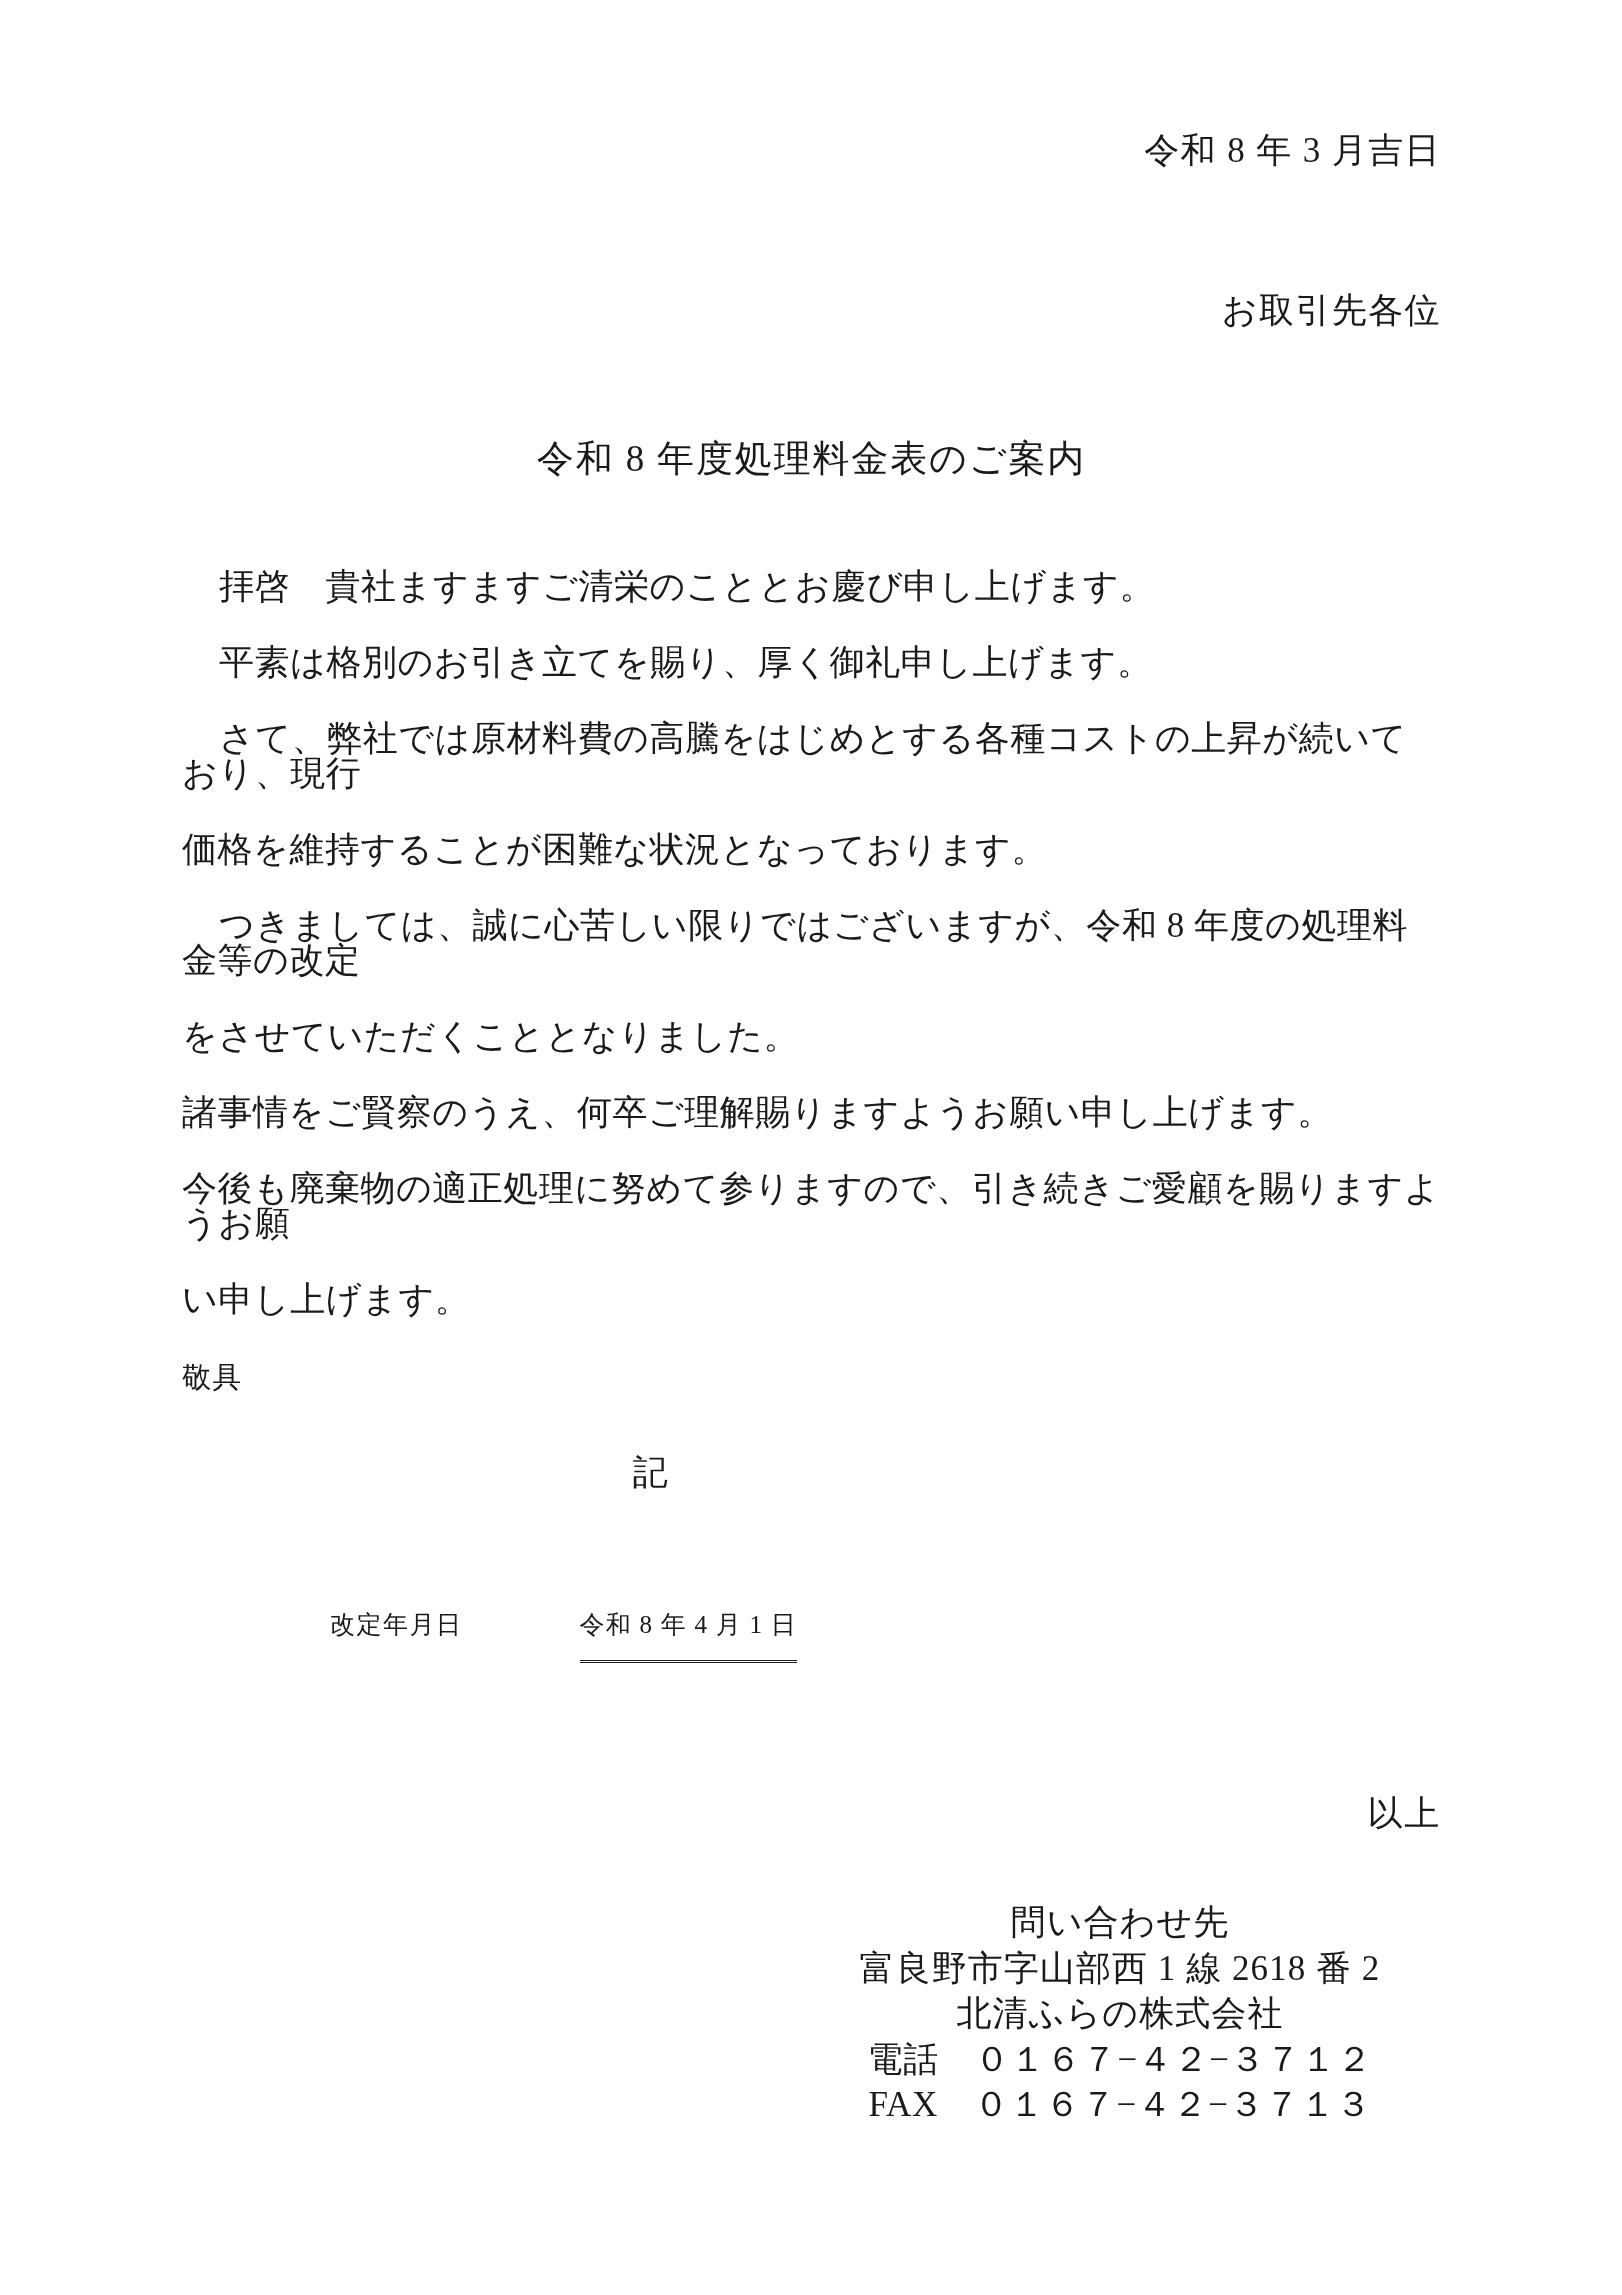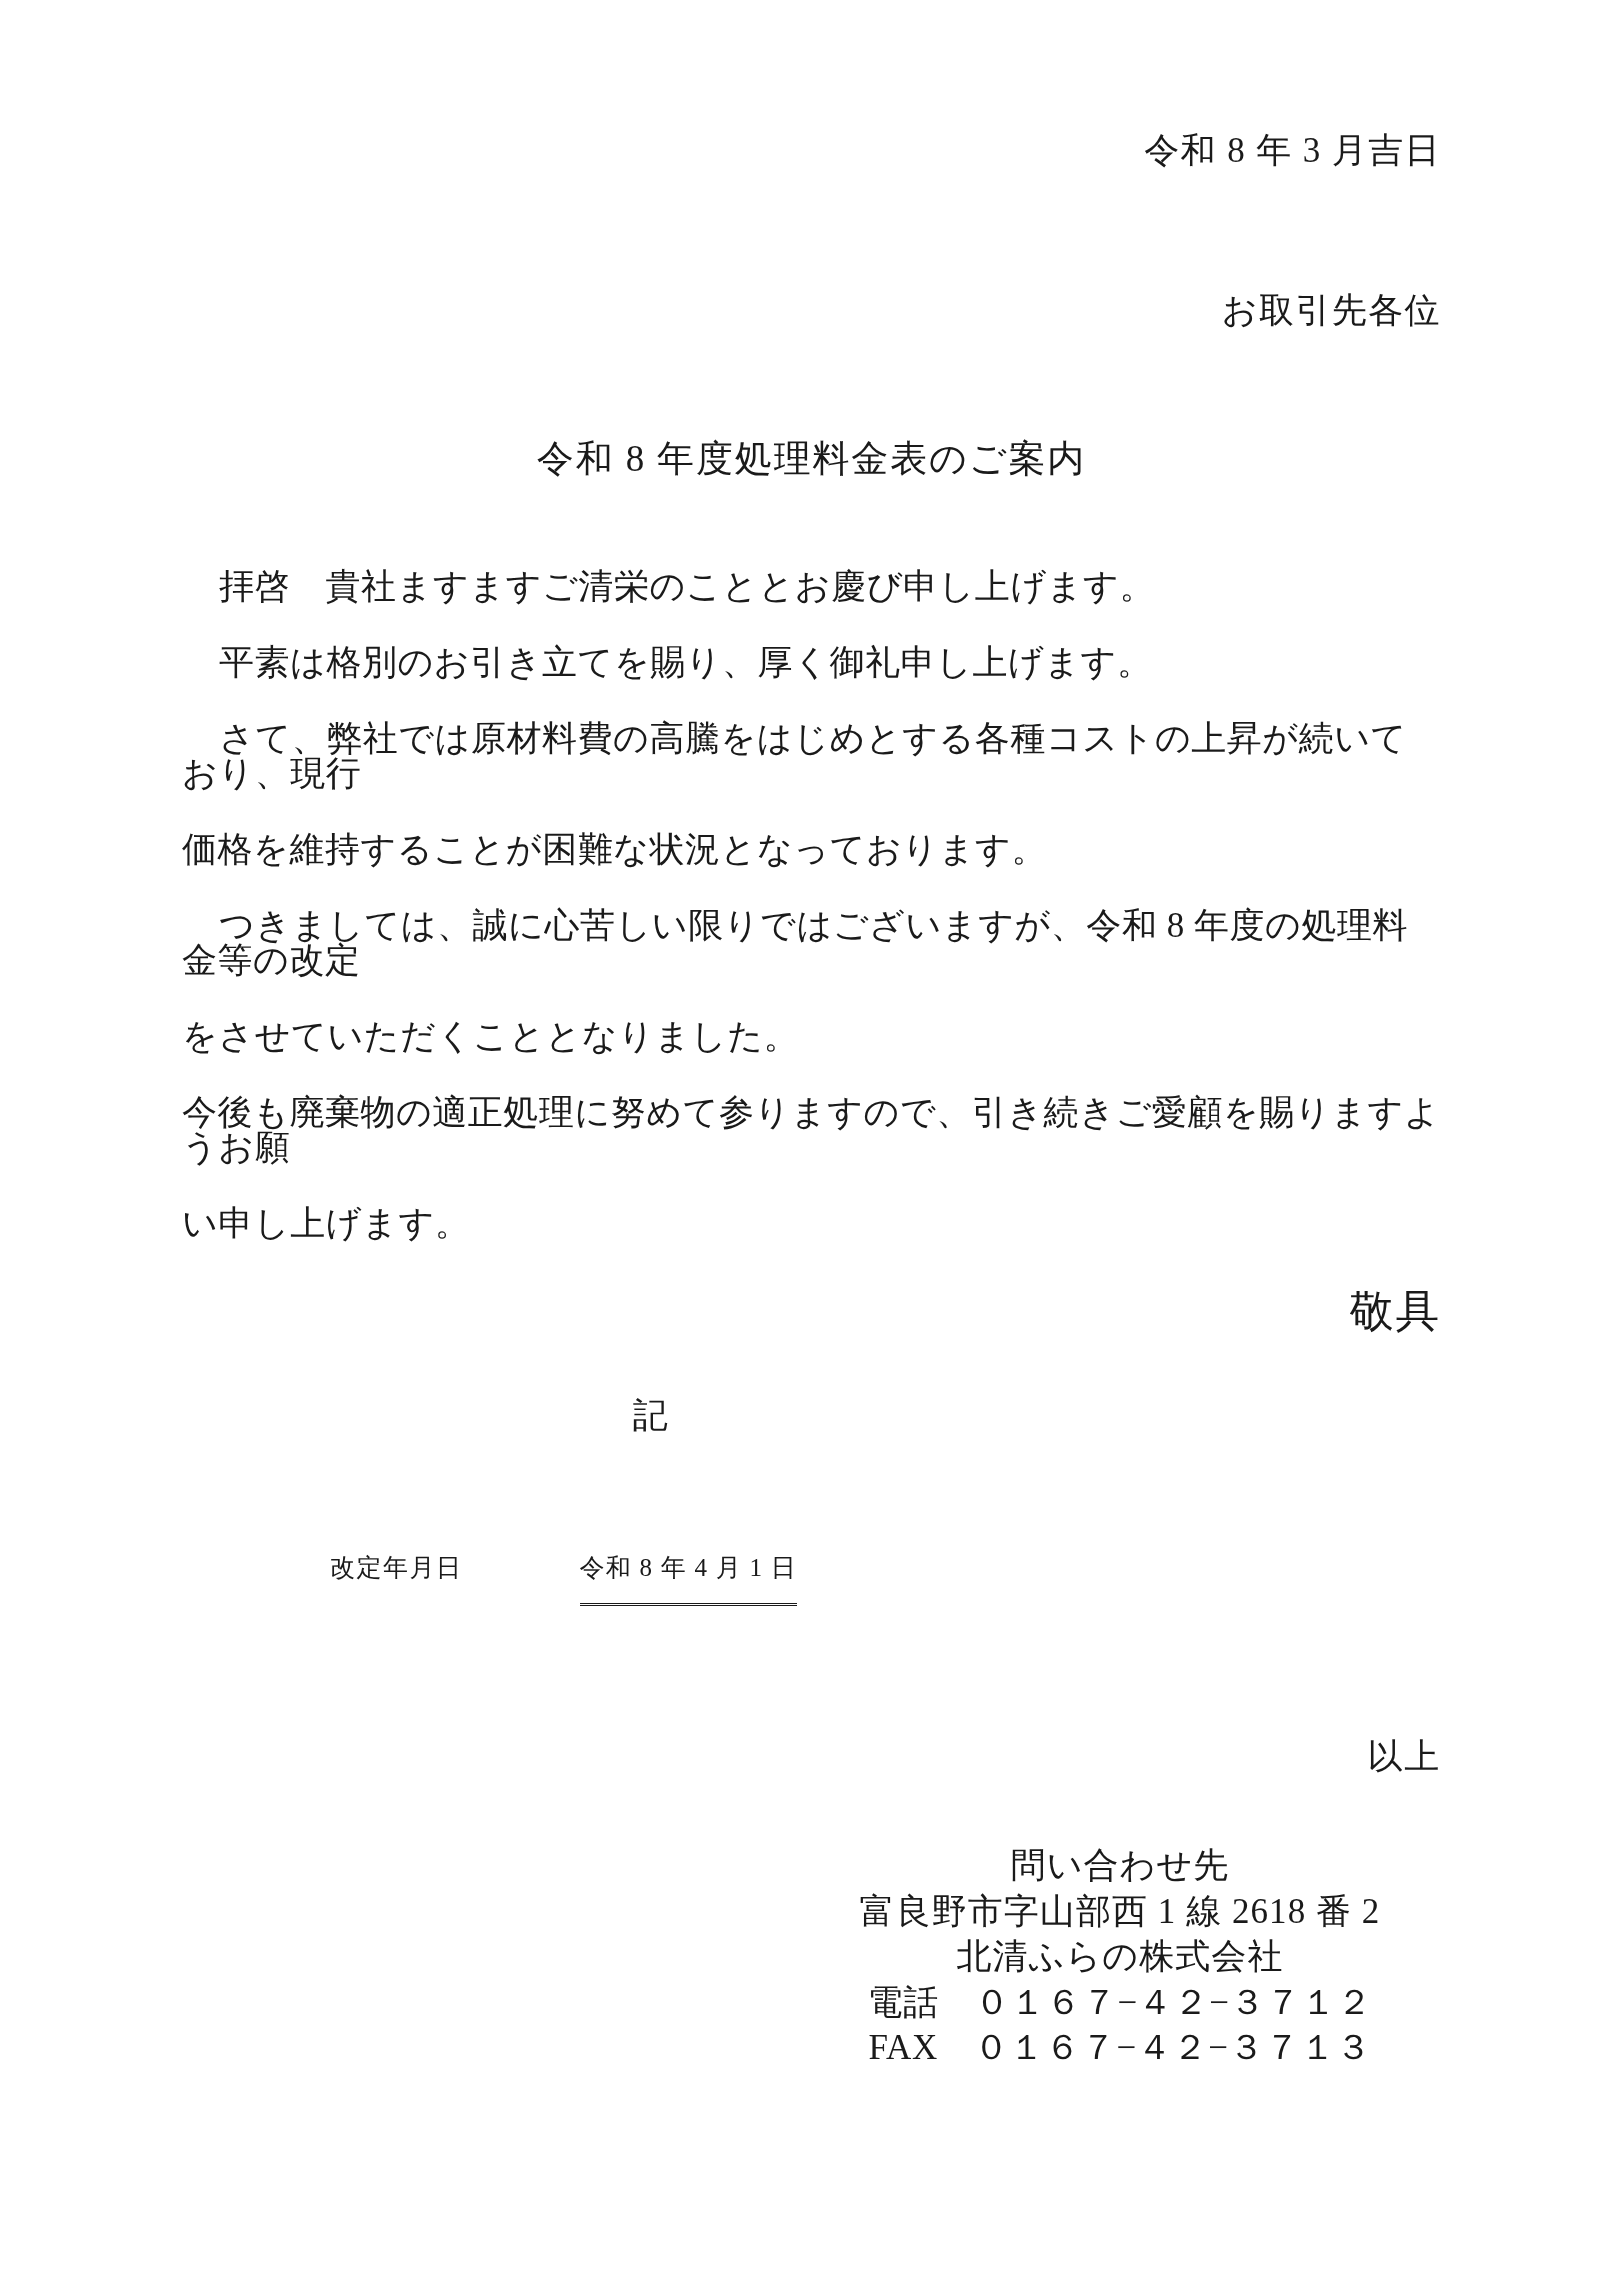--- a/index.html
+++ b/index.html
@@ -60,22 +60,21 @@
     letter-spacing: 0.015em;
     white-space: pre-wrap;
     word-break: break-all;
   }
   .body-line.indent {
     text-indent: 37px;
   }
 
   
   .closing-right {
-    text-align: right;
-    font-size: 44px;
+    font-size: 29px;
     margin-top: 3px;
     letter-spacing: 0.04em;
   }
 
   
   .ki-line {
     text-align: center;
     font-size: 35px;
     margin-top: 51px;
     letter-spacing: 0.04em;
@@ -137,20 +136,21 @@
 
   <div class="doc-title">令和 8 年度処理料金表のご案内</div>
 
   <div class="body-block">
     <div class="body-line indent">拝啓　貴社ますますご清栄のこととお慶び申し上げます。</div>
     <div class="body-line indent">平素は格別のお引き立てを賜り、厚く御礼申し上げます。</div>
     <div class="body-line indent">さて、弊社では原材料費の高騰をはじめとする各種コストの上昇が続いており、現行</div>
     <div class="body-line">価格を維持することが困難な状況となっております。</div>
     <div class="body-line indent">つきましては、誠に心苦しい限りではございますが、令和 8 年度の処理料金等の改定</div>
     <div class="body-line">をさせていただくこととなりました。</div>
+    <div class="body-line">諸事情をご賢察のうえ、何卒ご理解賜りますようお願い申し上げます。</div>
     <div class="body-line">今後も廃棄物の適正処理に努めて参りますので、引き続きご愛顧を賜りますようお願</div>
     <div class="body-line">い申し上げます。</div>
   </div>
 
   <div class="closing-right">敬具</div>
 
   <div class="ki-line">記</div>
 
   <div class="revision-row">
     <span class="revision-label">改定年月日</span>

